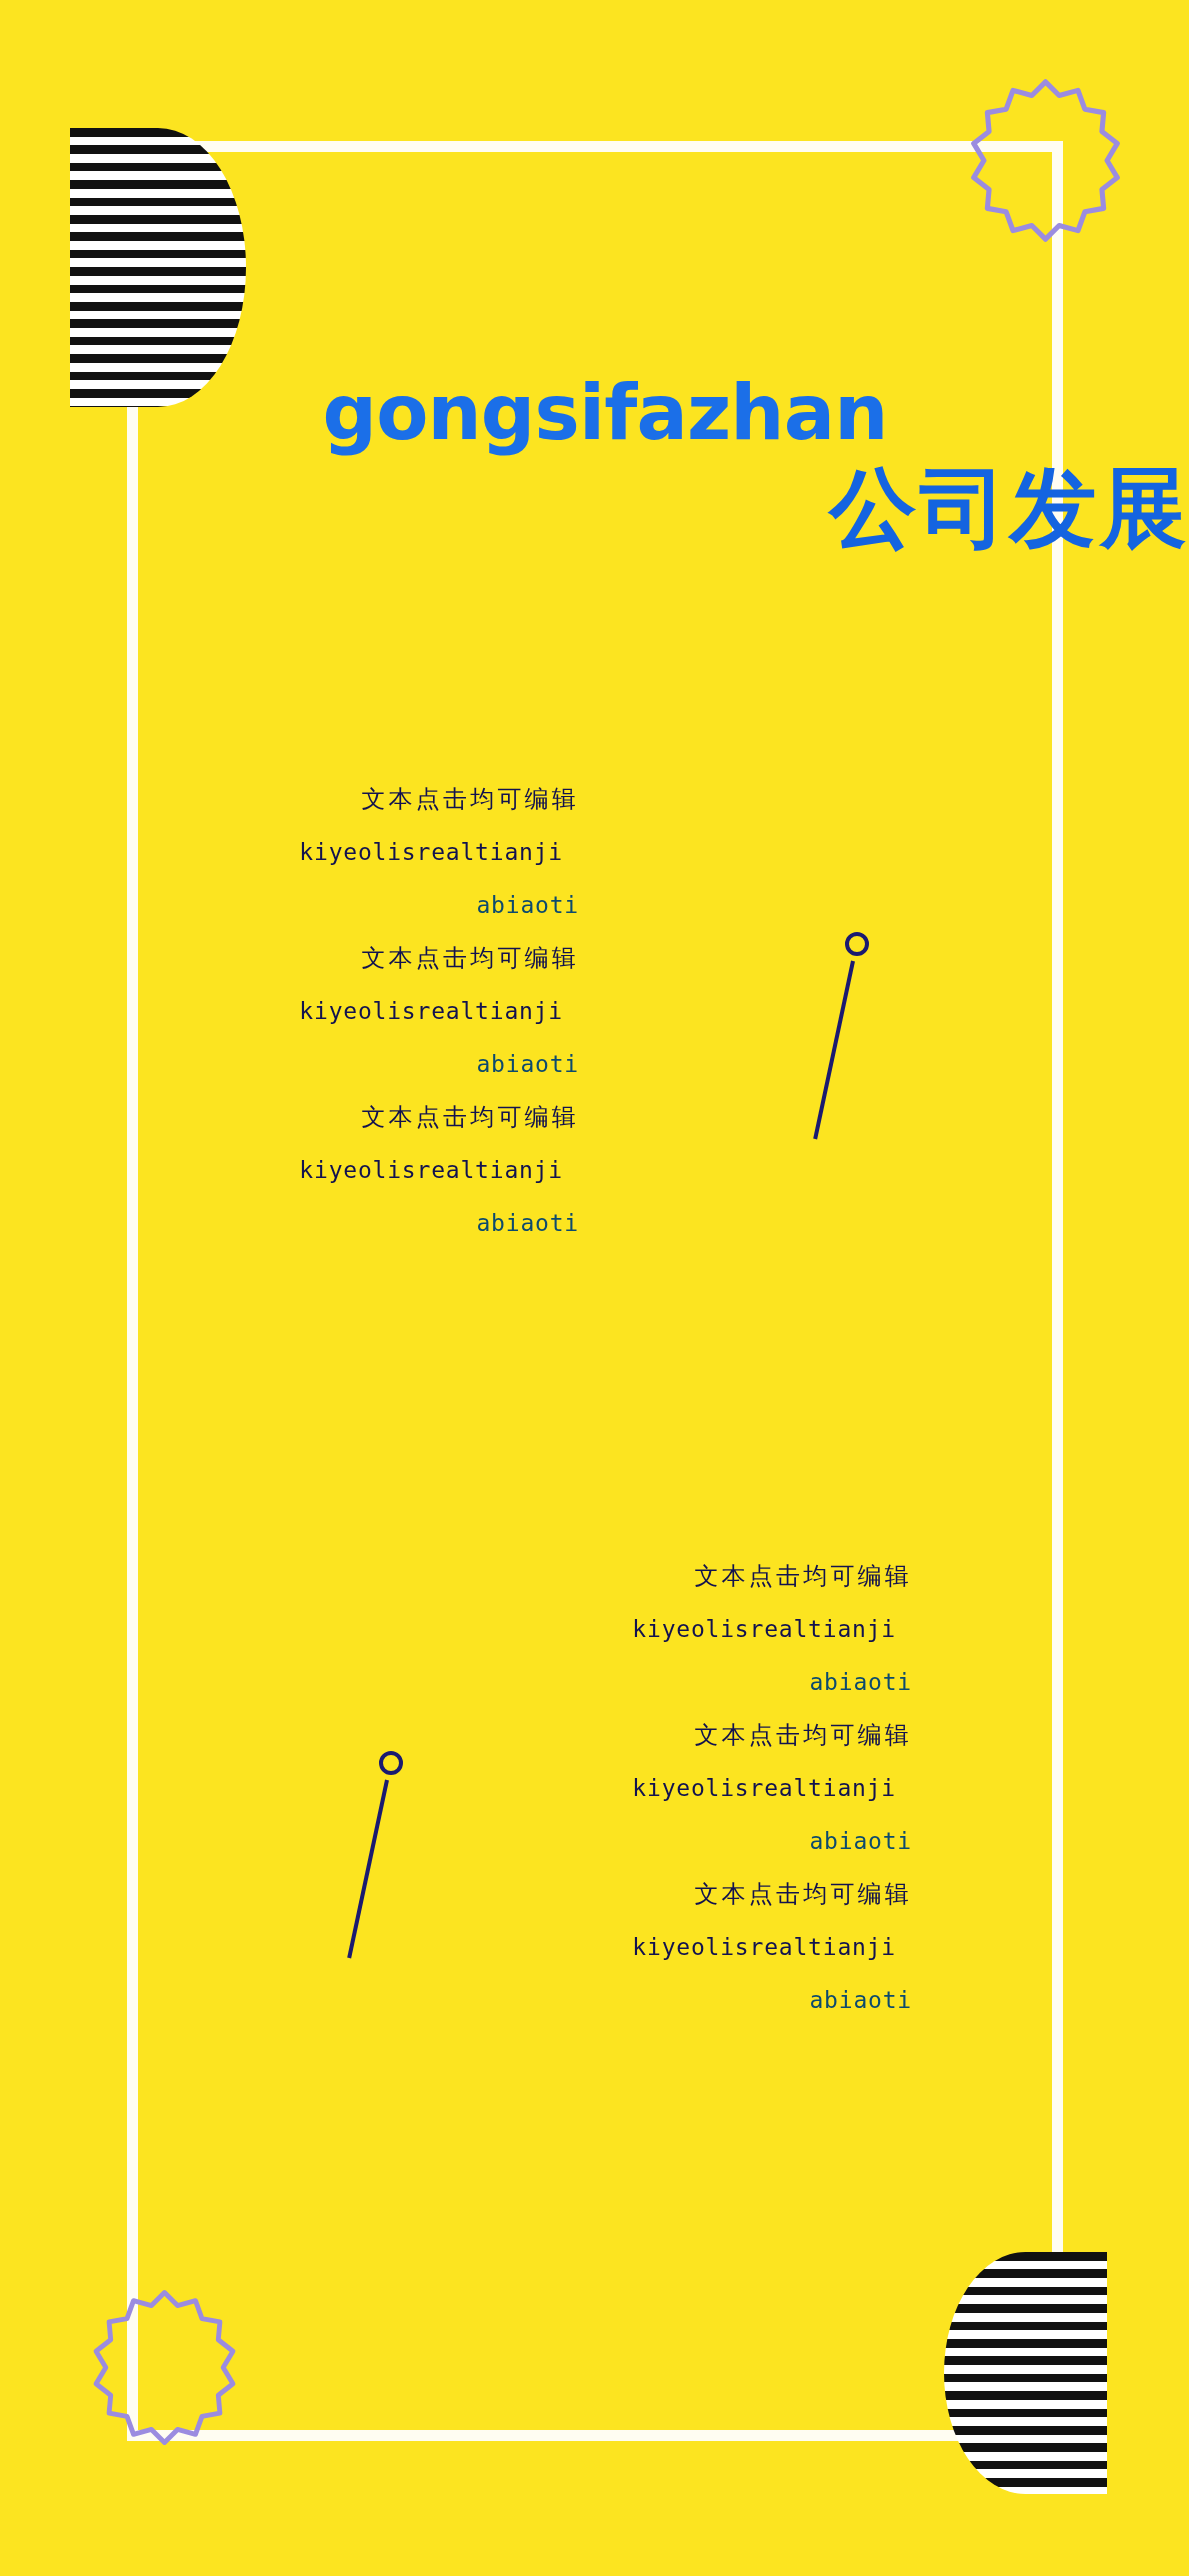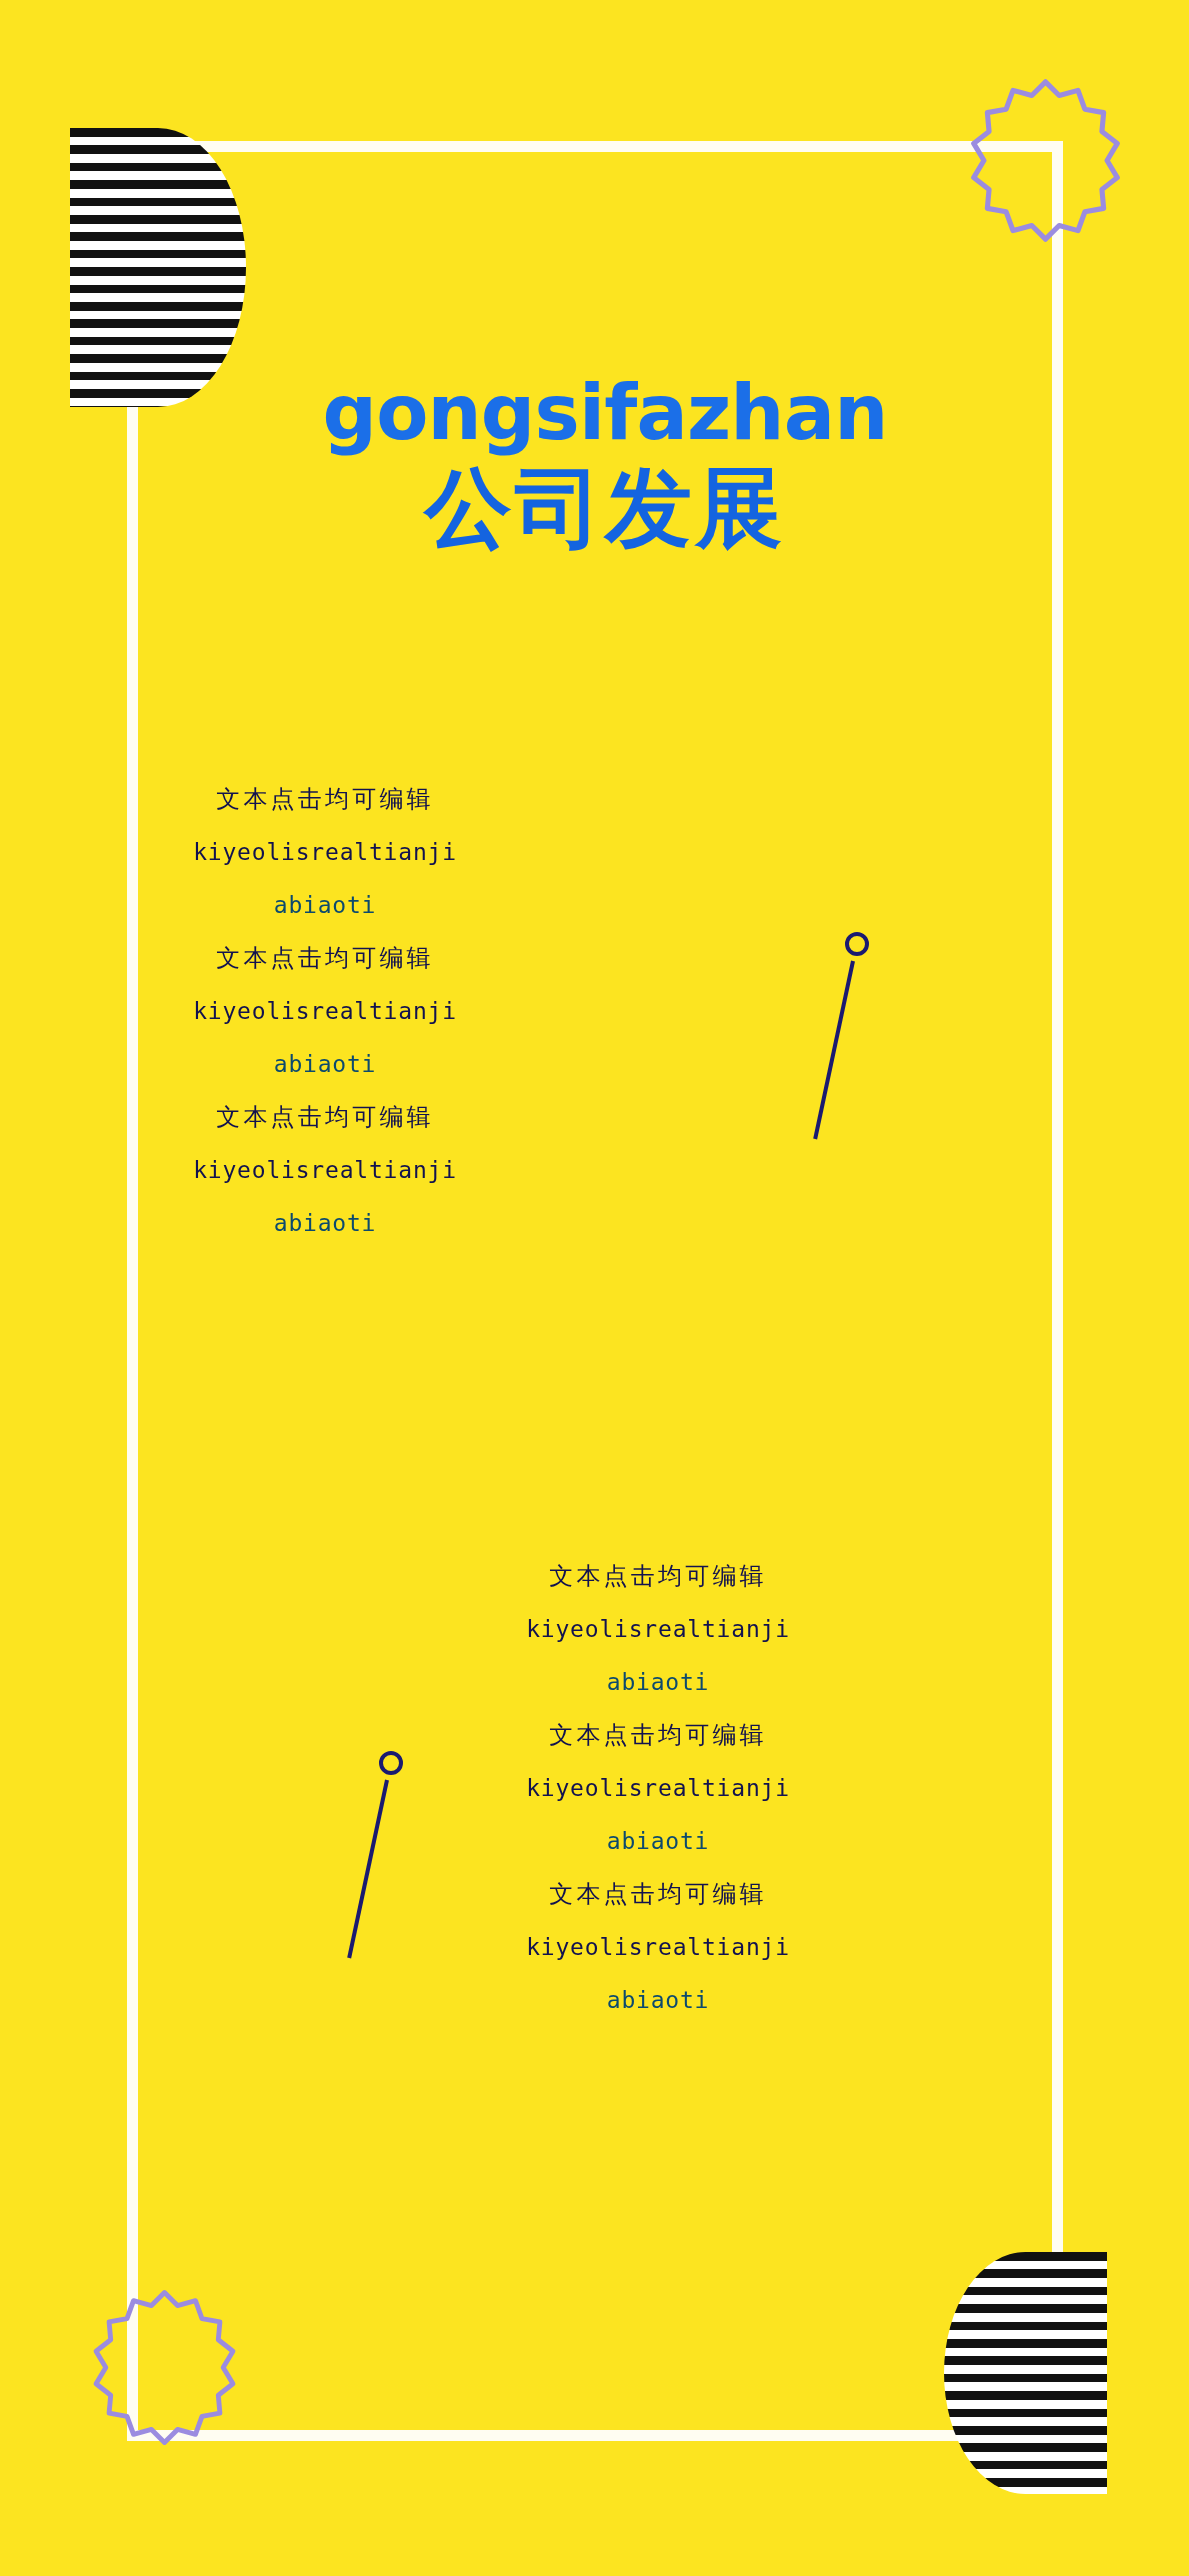--- a/index.html
+++ b/index.html
@@ -97,27 +97,28 @@
     letter-spacing: -0.8px;
   }
   .title-cn {
     font-family: "DejaVu Sans", sans-serif;
     font-weight: 700;
     font-size: 87px;
     line-height: 1.15;
     color: #1464E0;
     letter-spacing: 3.2px;
     margin-top: 4.8px;
+    text-align: right;
   }
 
   
   .block {
     position: absolute;
     width: 508px;
-    text-align: center;
+    text-align: right;
     color: #1A1A60;
   }
   .block-left  { left: 71px;  }
   .block-right { left: 404px; }
 
   .block-group {
     margin-bottom: 16px;
   }
   .line-cn {
     font-family: "DejaVu Serif", serif;

